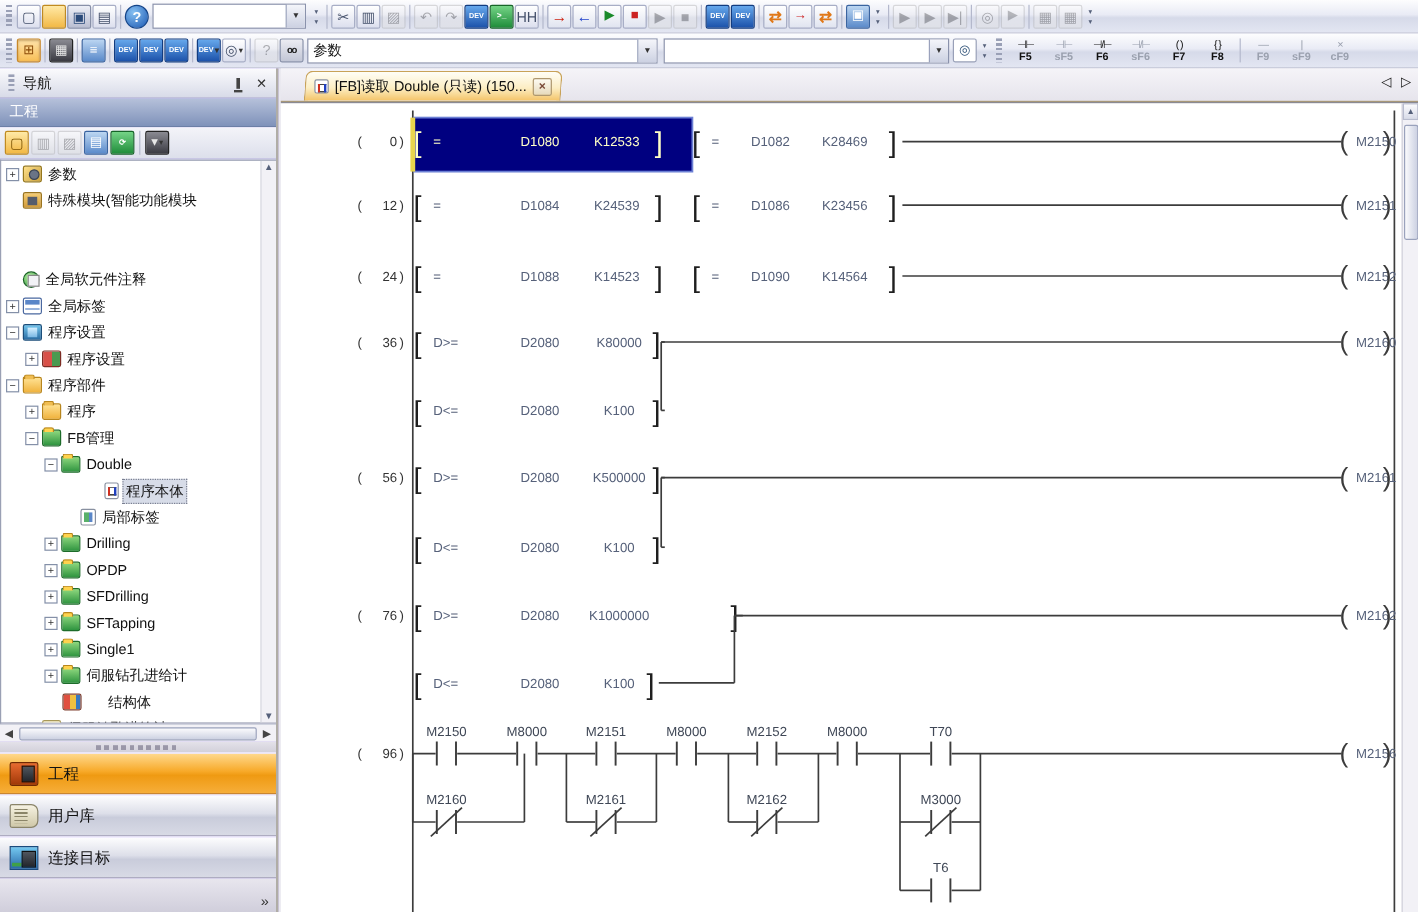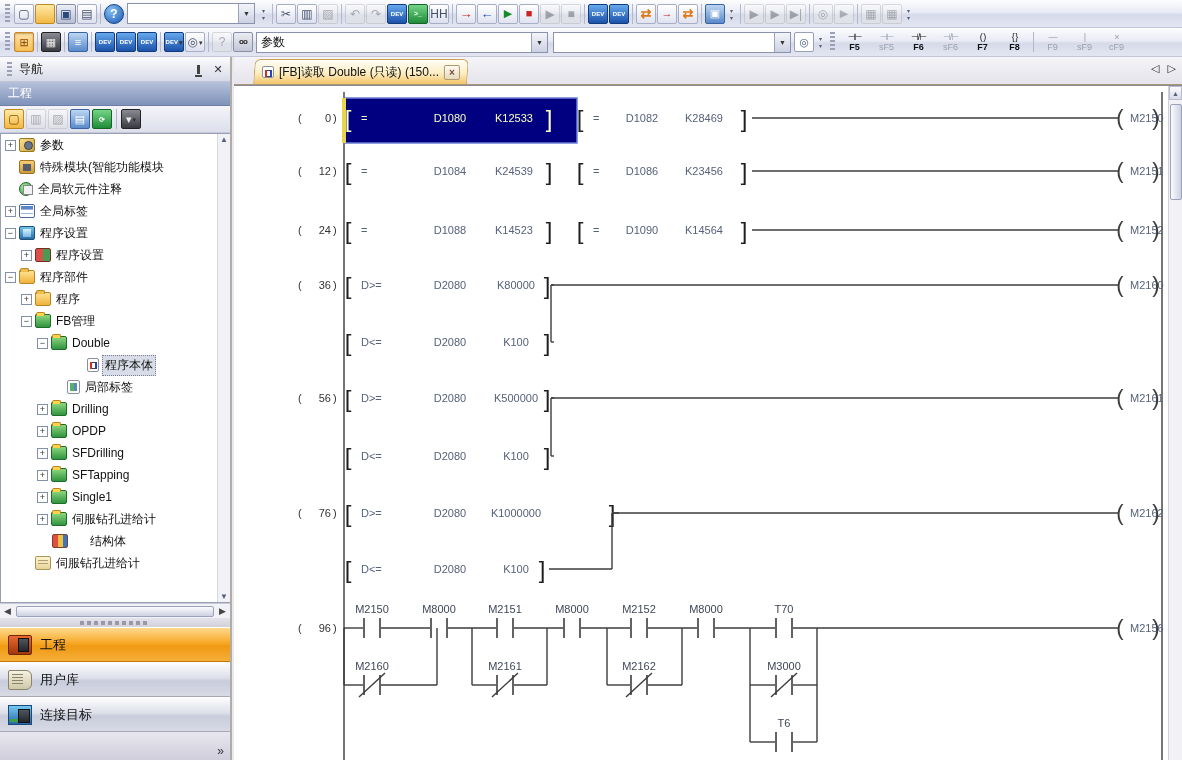--- a/index.html
+++ b/index.html
@@ -43,21 +43,21 @@
   .combo{height:21px;background:#fff;border:1px solid #8a92ac;display:flex;align-items:center;flex:none;margin:0 2px;}
   .combo .cval{flex:1;font-size:12px;padding:0 4px;color:#111;white-space:nowrap;overflow:hidden;}
   .combo .cbtn{width:16px;height:100%;background:linear-gradient(#f4f5fa,#ccd1e2);border-left:1px solid #9aa2bc;
     display:flex;align-items:center;justify-content:center;font-size:7px;color:#333;}
   
   .pal{width:31px;height:25px;border-radius:2px;display:flex;flex-direction:column;align-items:center;justify-content:center;
     flex:none;color:#111;}
   .pal .sym{font-size:9px;line-height:10px;letter-spacing:-1px;}
   .pal .key{font-size:9px;font-weight:bold;line-height:10px;}
   .pal.disabled{color:#9aa0ae;}
-  .pal.disabled .key{font-weight:normal;}
+  .pal.disabled .key{font-weight:bold;}
 
   
   #nav{position:absolute;left:0;top:57px;width:232px;bottom:0;background:#c4b5fd;
     border-right:2px solid #b0ada6;display:flex;flex-direction:column;}
   #nav-titlebar{height:25px;background:linear-gradient(#fbfbfd,#d8dbe8);display:flex;align-items:center;
     border-bottom:1px solid #c0c3d4;padding:0 4px;gap:4px;}
   #nav-title{flex:1;font-size:12px;color:#222;}
   .cap-btn{width:16px;height:15px;display:flex;align-items:center;justify-content:center;font-size:11px;color:#333;}
   .pinbar{width:3px;height:9px;background:#444;position:relative;}
   .pinbar::after{content:"";position:absolute;left:-2px;bottom:-3px;width:7px;height:2px;background:#444;}
@@ -402,21 +402,21 @@
           <div class="trow" style="padding-left: 4px;">
             <span class="expbox">+</span>
             <span class="ti ic-gear"></span>
             <span class="lbl">参数</span>
           </div>
           <div class="trow" style="padding-left: 4px; text-align: center;">
             <span class="expspace"></span>
             <span class="ti ic-module"></span>
             <span class="lbl">特殊模块(智能功能模块</span>
           </div>
-          <div class="trow" style="padding-left: 4px;">
+          <div class="trow" style="padding-left: 4px; margin-top: 44px;">
             <span class="expspace"></span>
             <span class="ti ic-globe"></span>
             <span class="lbl">全局软元件注释</span>
           </div>
           <div class="trow" style="padding-left: 4px;">
             <span class="expbox">+</span>
             <span class="ti ic-table"></span>
             <span class="lbl">全局标签</span>
           </div>
           <div class="trow" style="padding-left: 4px;">

